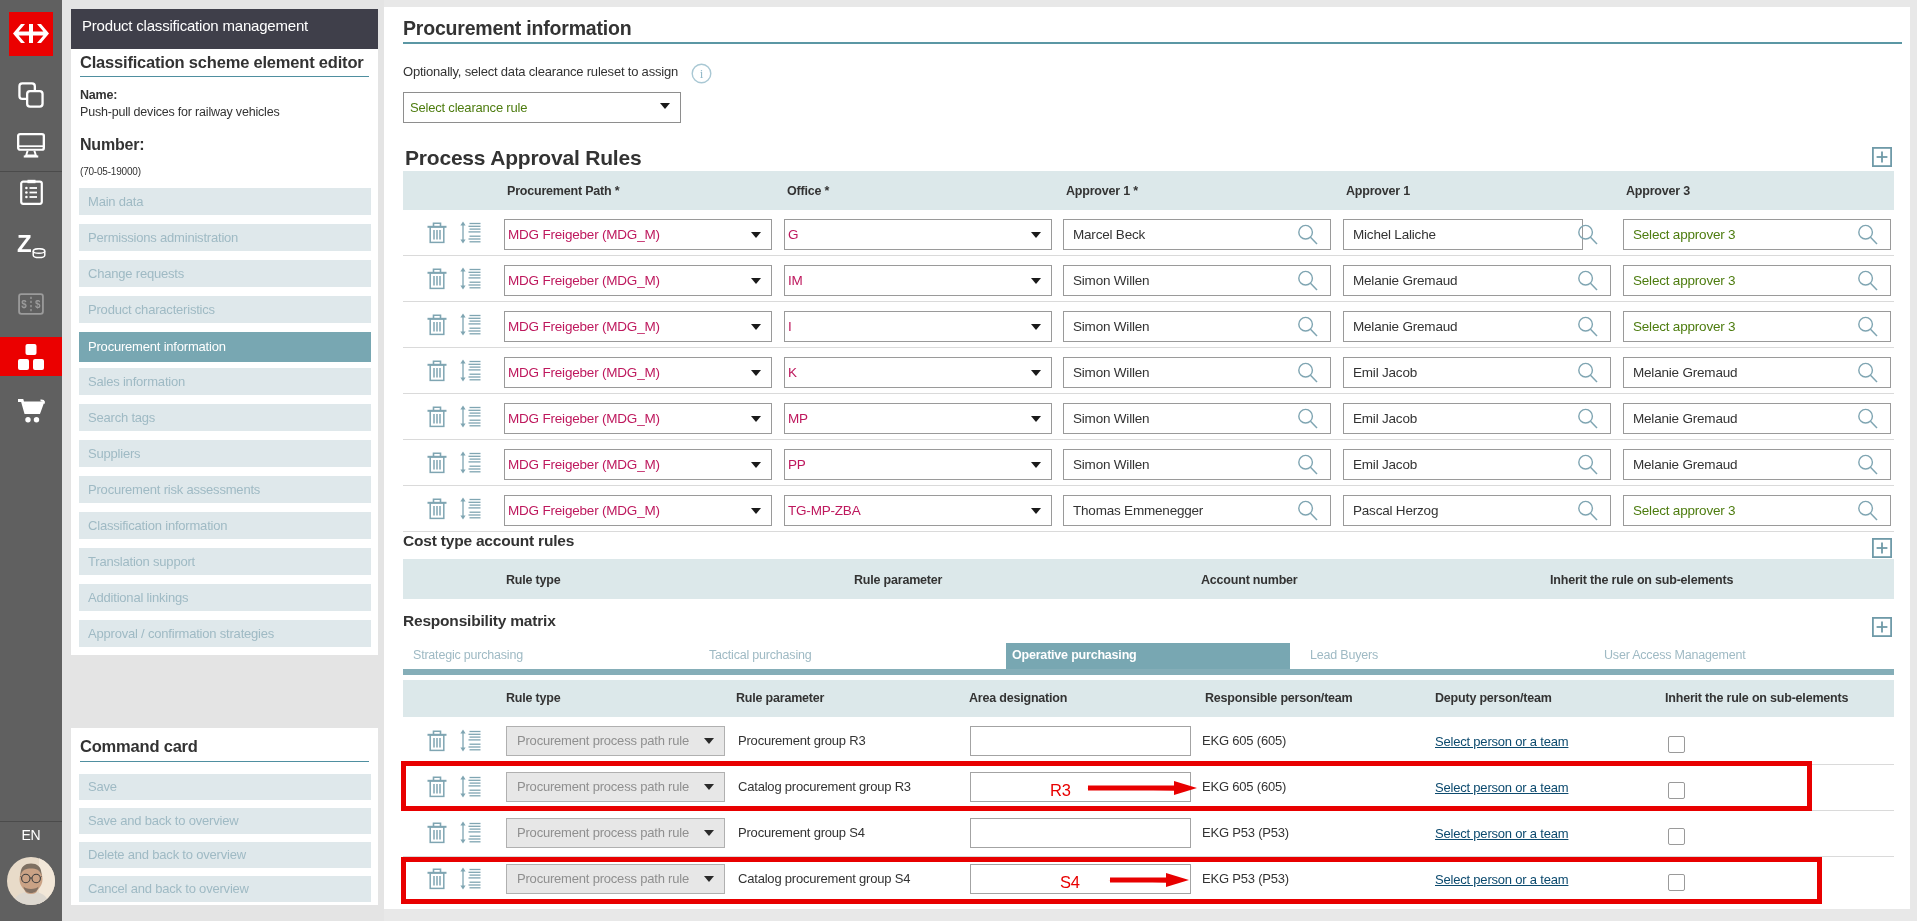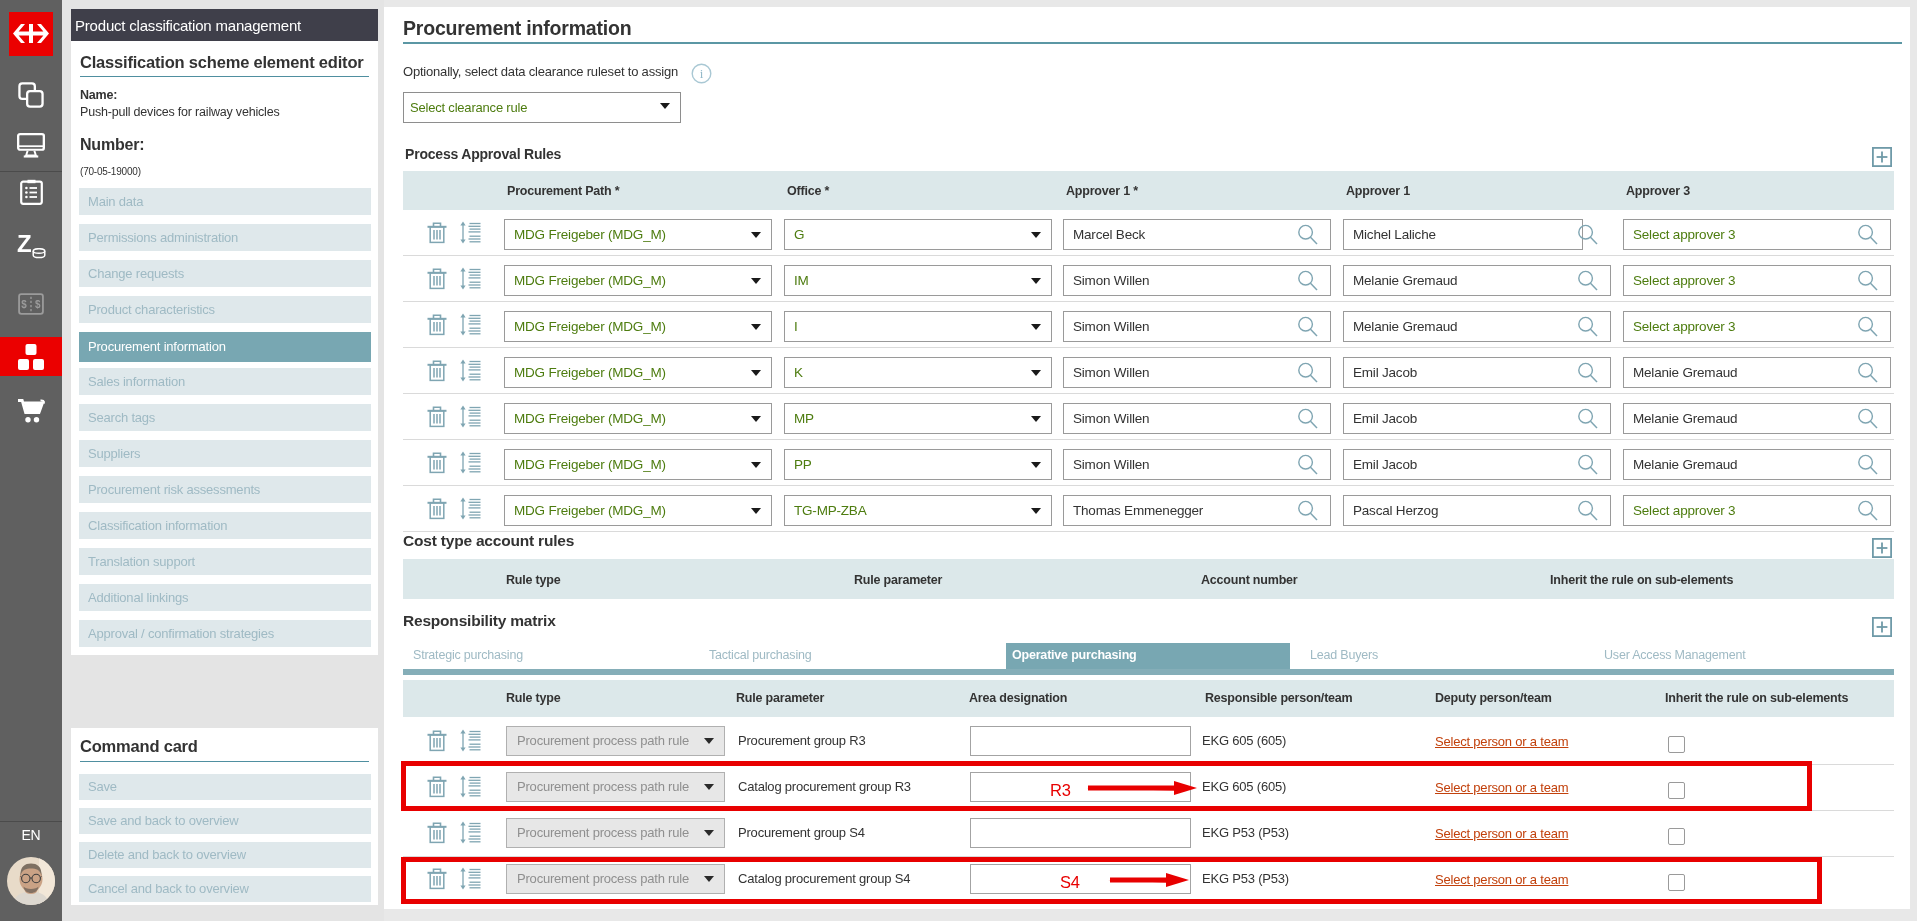--- a/index.html
+++ b/index.html
@@ -2,28 +2,28 @@
 <html><head><meta charset="utf-8"><title>page</title><style>
 *{margin:0;padding:0;box-sizing:border-box}
 html,body{width:1917px;height:921px;overflow:hidden}
 body{position:relative;font-family:"Liberation Sans",sans-serif;background:#e8e8e8;font-size:12.5px;color:#333;letter-spacing:-0.2px}
 .abs{position:absolute}
 .bold{font-weight:bold}
 .menu{position:absolute;left:79px;width:292px;height:27px;background:#dfe8eb;color:#9fbac4;font-size:13px;line-height:27px;padding-left:9px;white-space:nowrap}
 .cmd{position:absolute;left:79px;width:292px;height:26px;background:#dfe8eb;color:#9fbac4;font-size:13px;line-height:26px;padding-left:9px}
 .hdrbar{position:absolute;left:403px;width:1491px;background:#dce8ea}
 .hlabel{position:absolute;font-weight:bold;font-size:12.5px;color:#333;white-space:nowrap}
-.wsel{position:absolute;height:31px;background:#fff;border:1px solid #9a9a9a;font-size:13.5px;color:#4d7c0f;line-height:29px;padding-left:9px;white-space:nowrap}
+.wsel{position:absolute;height:31px;background:#fff;border:1px solid #9a9a9a;font-size:13.5px;color:#be185d;line-height:29px;padding-left:3px;white-space:nowrap}
 .winp{position:absolute;height:31px;background:#fff;border:1px solid #9a9a9a;font-size:13.5px;color:#333;line-height:29px;padding-left:9px;white-space:nowrap}
 .ph{color:#4d7c0f}
 .gsel{position:absolute;left:506px;width:219px;height:30px;background:#e7e7e7;border:1px solid #b0b0b0;font-size:13px;color:#8f8f8f;line-height:28px;padding-left:10px;white-space:nowrap}
 .ainp{position:absolute;left:970px;width:221px;height:30px;background:#fff;border:1px solid #a3a3a3}
 .rsep{position:absolute;left:403px;width:1491px;height:1px;background:#dadada}
 .cell{position:absolute;font-size:13px;color:#333;white-space:nowrap}
-.link{position:absolute;font-size:13px;color:#c2410c;text-decoration:underline;white-space:nowrap}
+.link{position:absolute;font-size:13px;color:#0c4a6e;text-decoration:underline;white-space:nowrap}
 .cbox{position:absolute;width:17px;height:17px;border:1px solid #9a9a9a;border-radius:2px;background:#fff}
 .tab{position:absolute;top:643px;height:26px;font-size:12.5px;color:#9fbac4;line-height:24px;white-space:nowrap}
 </style></head><body>
 <div class="abs" style="left:384px;top:7px;width:1526px;height:902px;background:#fff"></div>
 <div class="abs" style="left:62px;top:0;width:322px;height:921px;background:#e4e4e4"></div>
 <div class="abs" style="left:0;top:0;width:62px;height:921px;background:#606060"></div>
 <div class="abs" style="left:0;top:171px;width:62px;height:1px;background:#4b4b4b"></div>
 <div class="abs" style="left:0;top:821px;width:62px;height:1px;background:#4b4b4b"></div>
 <div class="abs" style="left:9px;top:12px;width:44px;height:44px;background:#eb0000"></div>
 <svg class="abs" style="left:13px;top:24px" width="36" height="19" viewBox="0 0 360 160" preserveAspectRatio="none">
@@ -90,21 +90,21 @@
 <path d="M15.5 27 C17 32.5 20.5 34.5 24 34.5 C27.5 34.5 31 32.5 32.5 27 C31.5 31.5 28 33.5 24 33.5 C20 33.5 16.5 31.5 15.5 27 Z" fill="#8d7c6a"></path>
 <path d="M16.5 29.5 C18.5 32.8 29.5 32.8 31.5 29.5 C31 34 27.5 36 24 36 C20.5 36 17 34 16.5 29.5 Z" fill="#837163"></path>
 <circle cx="18.8" cy="21.5" r="4.2" fill="none" stroke="#3e3e3e" stroke-width="1.1"></circle>
 <circle cx="29.2" cy="21.5" r="4.2" fill="none" stroke="#3e3e3e" stroke-width="1.1"></circle>
 <line x1="23" y1="21" x2="25" y2="21" stroke="#3e3e3e" stroke-width="1.1"></line>
 <line x1="14.6" y1="20.5" x2="13.5" y2="19.5" stroke="#3e3e3e" stroke-width="1"></line>
 <line x1="33.4" y1="20.5" x2="34.5" y2="19.5" stroke="#3e3e3e" stroke-width="1"></line>
 </g>
   </svg>
 <div class="abs" style="left:71px;top:9px;width:307px;height:646px;background:#fff"></div>
-<div class="abs" style="left:71px;top:9px;width:307px;height:32px;background:#3f3f4a;color:#fff;font-size:15px;line-height:34px;padding-left:4px">Product classification management</div>
+<div class="abs" style="left:71px;top:9px;width:307px;height:40px;background:#3f3f4a;color:#fff;font-size:15px;line-height:34px;padding-left:11px">Product classification management</div>
 <div class="abs bold" style="left:80px;top:53px;font-size:16.5px">Classification scheme element editor</div>
 <div class="abs" style="left:80px;top:76px;width:289px;height:1px;background:#4f8fa0"></div>
 <div class="abs bold" style="left:80px;top:88px;font-size:12.5px">Name:</div>
 <div class="abs" style="left:80px;top:105px;font-size:12.5px">Push-pull devices for railway vehicles</div>
 <div class="abs bold" style="left:80px;top:136px;font-size:16px">Number:</div>
 <div class="abs" style="left:80px;top:166px;font-size:10px">(70-05-19000)</div>
 <div class="menu" style="top:188px">Main data</div>
 <div class="menu" style="top:224px">Permissions administration</div>
 <div class="menu" style="top:260px">Change requests</div>
 <div class="menu" style="top:296px">Product characteristics</div>
@@ -127,21 +127,21 @@
 <div class="abs bold" style="left:403px;top:17px;font-size:19.5px">Procurement information</div>
 <div class="abs" style="left:403px;top:42px;width:1499px;height:1.6px;background:#5b97a4"></div>
 <div class="abs" style="left:403px;top:64px;font-size:13px">Optionally, select data clearance ruleset to assign</div>
 <svg class="abs" style="left:691px;top:63px" width="21" height="21" viewBox="0 0 21 21">
 <circle cx="10.5" cy="10.5" r="9.3" fill="none" stroke="#a9c8d4" stroke-width="1.4"></circle>
 <text x="10.5" y="15.2" text-anchor="middle" fill="#93b9c9" font-size="13px" font-family="Liberation Serif">i</text>
 </svg>
 <div class="abs" style="left:403px;top:92px;width:278px;height:31px;background:#fff;border:1px solid #8e8e8e"></div>
 <div class="abs ph" style="left:410px;top:100px;font-size:13px">Select clearance rule</div>
 <div class="abs" style="left:660px;top:103px;width:0;height:0;border-left:5.5px solid transparent;border-right:5.5px solid transparent;border-top:6.5px solid #1a1a1a"></div>
-<div class="abs bold" style="left:405px;top:146px;font-size:14px">Process Approval Rules</div>
+<div class="abs bold" style="left:405px;top:146px;font-size:21px">Process Approval Rules</div>
 <svg class="abs" style="left:1872px;top:147px" width="20" height="20" viewBox="0 0 20 20">
 <rect x="0.9" y="0.9" width="18.2" height="18.2" fill="none" stroke="#6f9aa8" stroke-width="1.8"></rect>
 <line x1="10" y1="4.6" x2="10" y2="15.4" stroke="#6f9aa8" stroke-width="1.8"></line>
 <line x1="4.6" y1="10" x2="15.4" y2="10" stroke="#6f9aa8" stroke-width="1.8"></line>
 </svg>
 <div class="hdrbar" style="top:171px;height:39px"></div>
 <div class="hlabel" style="left:507px;top:184px">Procurement Path *</div>
 <div class="hlabel" style="left:787px;top:184px">Office *</div>
 <div class="hlabel" style="left:1066px;top:184px">Approver 1 *</div>
 <div class="hlabel" style="left:1346px;top:184px">Approver 1</div>

